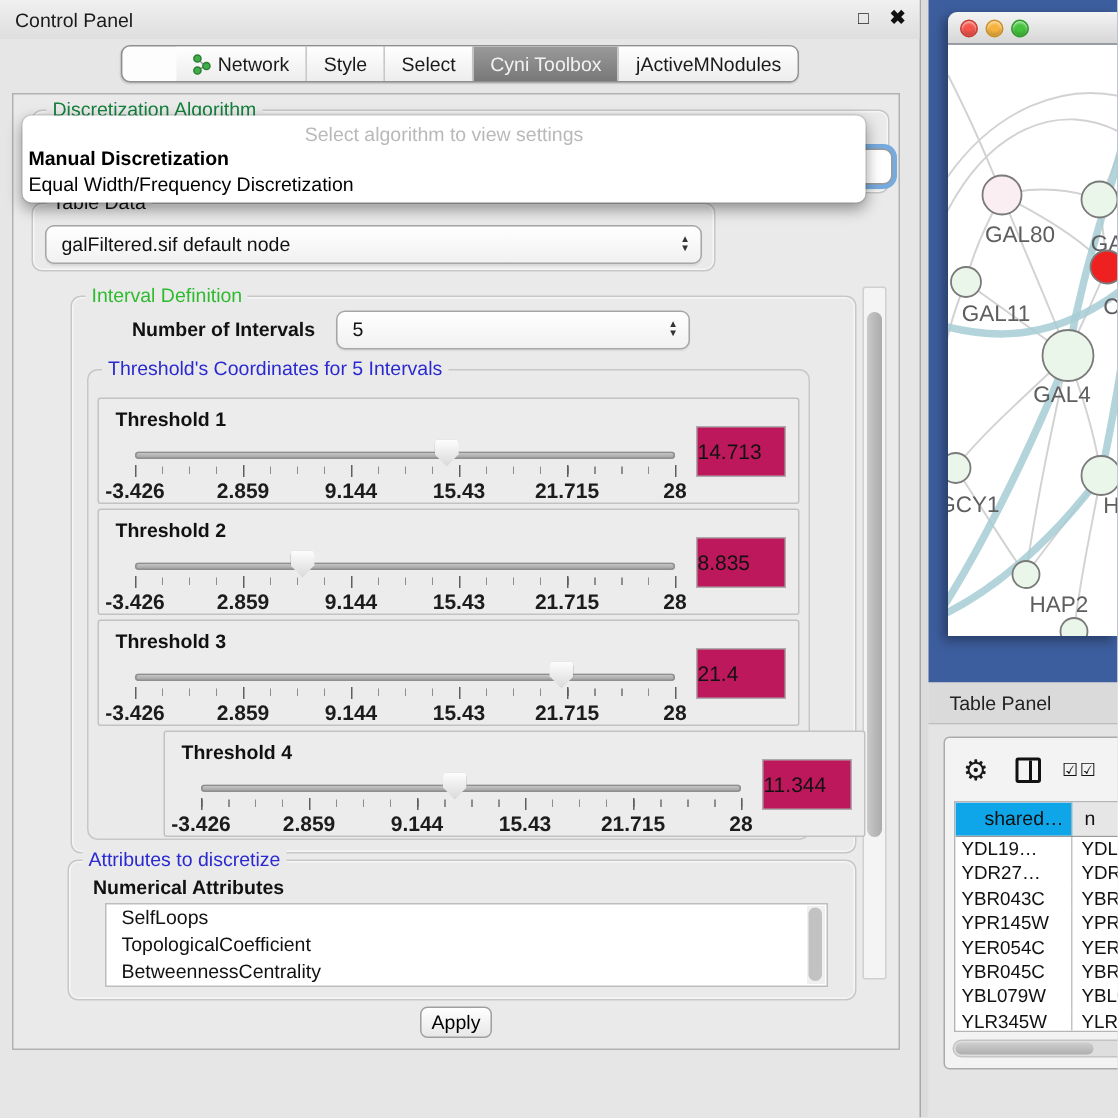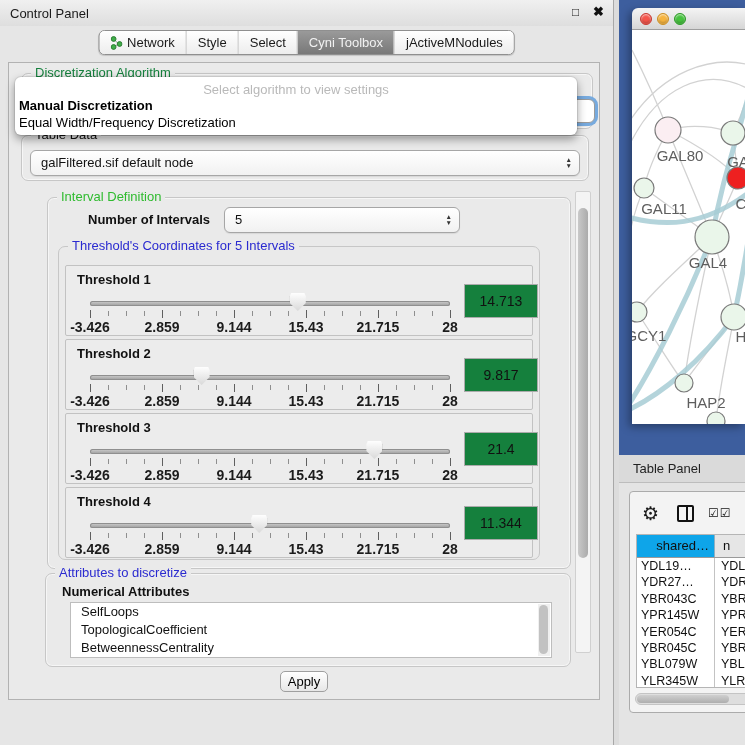--- a/index.html
+++ b/index.html
@@ -6,37 +6,37 @@
   html,body { width:745px; height:745px; overflow:hidden; }
   body { font-family:"Liberation Sans", sans-serif; background:#dcdcdc; position:relative; font-size:13px; color:#111; }
 
   
   .control-panel { position:absolute; left:0; top:0; width:614px; height:745px; background:#e6e6e6; border-right:1px solid #a8a8a8; }
   .cp-titlebar { position:absolute; left:0; top:0; width:100%; height:26px; background:linear-gradient(#f0f0f0,#dedede); }
   .cp-title { position:absolute; left:10px; top:6px; font-size:13px; color:#1a1a1a; }
   .float-icon { position:absolute; left:572px; top:5px; width:14px; height:14px; font-size:12px; color:#222; cursor:default; }
   .close-icon { position:absolute; left:593px; top:4px; font-size:13px; font-weight:bold; color:#111; cursor:default; }
 
-  .seg { display:inline-flex; border:1px solid #8f8f8f; border-radius:6px; overflow:hidden; background:#fdfdfd; box-shadow:0 1px 1px rgba(0,0,0,.15); }
+  .seg { display:inline-flex; border:1px solid #8f8f8f; border-radius:6px; overflow:hidden; background:#fdfdfd; box-shadow:0 1px 1px rgba(0,0,0,.15);padding-left:36px; }
   .seg .seg-item { padding:4px 11px; font-size:13px; color:#1a1a1a; background:linear-gradient(#ffffff,#ededed); border-left:1px solid #c4c4c4; display:flex; align-items:center; gap:5px; white-space:nowrap; cursor:default; }
   .seg .seg-item:first-child { border-left:none; }
   .seg .seg-item.active { background:linear-gradient(#9a9a9a,#787878); color:#f2f2f2; }
   .top-tabs { position:absolute; top:30px; left:50%; transform:translateX(-50%); }
 
   .content-frame { position:absolute; left:8px; top:62px; width:592px; height:638px; background:#eaeaea; border:1px solid #b2b2b2; }
 
   
   .group { position:absolute; border:1px solid #c7c7c7; border-radius:7px; box-shadow:inset 0 0 0 1px rgba(255,255,255,.55); }
   .legend { position:absolute; top:-9px; left:9px; background:#eaeaea; padding:0 4px; font-size:13px; white-space:nowrap; }
   .legend.gray { color:#15803d; }
   .legend.green { color:#2fbb2f; }
   .legend.blue { color:#2a2ad0; }
 
   .g-discretize { left:12px; top:10px; width:572px; height:56px; }
-  .g-tabledata  { left:12px; top:72px; width:568px; height:46px; }
+  .g-tabledata  { left:12px; top:72px; width:456px; height:46px; }
 
   .combo { position:absolute; background:linear-gradient(#ffffff,#f1f1f1); border:1px solid #a6a6a6; border-radius:6px; height:26px; line-height:24px; padding-left:10px; font-size:13px; color:#111; box-shadow:0 1px 1px rgba(0,0,0,.08); cursor:default; }
   .stepper { position:absolute; right:7px; top:0; height:100%; display:flex; flex-direction:column; justify-content:center; line-height:6px; font-size:6.5px; color:#333; text-align:center; }
 
   .focus-sliver { position:absolute; left:556px; top:36px; width:30px; height:24px; border-radius:6px; background:#fff; border:1px solid #9a9a9a; box-shadow:0 0 0 3px #77aade; z-index:4; }
 
   .popup { position:absolute; left:6px; top:14px; width:562px; height:58px; background:#fff; border-radius:6px; box-shadow:0 4px 10px rgba(0,0,0,.4), 0 0 0 1px rgba(0,0,0,.08); z-index:10; overflow:hidden; }
   .popup .hint { text-align:center; color:#b9b9b9; font-size:13px; padding-top:5px; }
   .popup .opt { padding:1px 4px; font-size:13px; color:#000; cursor:default; }
   .popup .opt.sel { font-weight:bold; }
@@ -51,21 +51,21 @@
   .g-thresholds { position:absolute; left:10px; top:48px; width:482px; height:314px; border:1px solid #c7c7c7; border-radius:7px; }
 
   .threshold-panel { position:absolute; left:6px; width:468px; height:71px; background:#ececec; border:1px solid #c2c2c2; border-radius:2px; }
   .th-label { position:absolute; left:11px; top:6px; font-weight:bold; font-size:13px; }
   .slider { position:absolute; left:0; top:0; width:100%; height:100%; }
   .track { position:absolute; left:24px; top:35px; width:360px; height:5px; border-radius:3px; background:linear-gradient(#cfcfcf,#9b9b9b); box-shadow:inset 0 0 0 1px #8f8f8f; }
   .ticks { position:absolute; left:24px; top:45px; width:361px; height:5px; background:repeating-linear-gradient(to right,#8e8e8e 0 1px,transparent 1px 18px); }
   .majortick { position:absolute; top:44px; width:1px; height:8px; background:#5f5f5f; }
   .tick-label { position:absolute; top:53px; transform:translateX(-50%); font-size:14px; font-weight:bold; color:#1c1c1c; white-space:nowrap; }
   .thumb-marker { position:absolute; top:27px; width:16px; height:18px; background:linear-gradient(#fefefe,#d9d9d9); clip-path:polygon(8% 0,92% 0,100% 18%,100% 55%,50% 100%,0 55%,0 18%); filter:drop-shadow(0 0 1px #787878); }
-  .value-box { position:absolute; left:398px; top:18px; width:74px; height:34px; background:#15803d; border:1px solid #ababab; font-size:14px; text-align:center; line-height:32px; }
+  .value-box { position:absolute; left:398px; top:18px; width:60px; height:34px; background:#be185d; border:1px solid #ababab; font-size:14px; line-height:32px; }
 
   .g-attributes { left:36px; top:510px; width:526px; height:94px; }
   .attr-title { position:absolute; left:16px; top:10px; font-weight:bold; font-size:13px; }
   .attr-list { position:absolute; left:24px; top:28px; width:482px; height:56px; background:#fff; border:1px solid #bdbdbd; overflow:hidden; }
   .attr-item { height:18px; line-height:18px; padding-left:10px; font-size:13px; cursor:default; }
   .attr-scroll { position:absolute; right:1px; top:1px; width:12px; height:calc(100% - 2px); background:#f0f0f0; }
   .attr-scroll .thumb { position:absolute; left:1px; top:1px; width:9px; height:95%; border-radius:5px; background:#c2c2c2; }
 
   .apply-btn { position:absolute; left:50%; transform:translateX(-50%); top:608px; width:48px; height:21px; background:linear-gradient(#ffffff,#e7e7e7); border:1px solid #9f9f9f; border-radius:5px; font-size:13px; text-align:center; line-height:19px; cursor:default; }
 
@@ -214,21 +214,21 @@
                 <span class="tick-label" style="left: 96px;">2.859</span>
                 <div class="majortick" style="left: 168px;"></div>
                 <span class="tick-label" style="left: 168px;">9.144</span>
                 <div class="majortick" style="left: 240px;"></div>
                 <span class="tick-label" style="left: 240px;">15.43</span>
                 <div class="majortick" style="left: 312px;"></div>
                 <span class="tick-label" style="left: 312px;">21.715</span>
                 <div class="majortick" style="left: 384px;"></div>
                 <span class="tick-label" style="left: 384px;">28</span>
               </div>
-    <div class="value-box">9.817</div>
+    <div class="value-box">8.835</div>
   </div>
 
   <div class="threshold-panel" style="top: 166px;">
     <div class="th-label">Threshold 3</div>
     <div class="slider">
       <div class="track"></div>
       <div class="ticks"></div>
       <div class="thumb-marker" style="left: 300.394px;"></div>
     <div class="majortick" style="left: 24px;"></div>
                 <span class="tick-label" style="left: 24px;">-3.426</span>
@@ -239,21 +239,21 @@
                 <div class="majortick" style="left: 240px;"></div>
                 <span class="tick-label" style="left: 240px;">15.43</span>
                 <div class="majortick" style="left: 312px;"></div>
                 <span class="tick-label" style="left: 312px;">21.715</span>
                 <div class="majortick" style="left: 384px;"></div>
                 <span class="tick-label" style="left: 384px;">28</span>
               </div>
     <div class="value-box">21.4</div>
   </div>
 
-  <div class="threshold-panel" style="top: 240px;">
+  <div class="threshold-panel" style="top: 240px; margin-left: 44px;">
     <div class="th-label">Threshold 4</div>
     <div class="slider">
       <div class="track"></div>
       <div class="ticks"></div>
       <div class="thumb-marker" style="left: 185.197px;"></div>
     <div class="majortick" style="left: 24px;"></div>
                 <span class="tick-label" style="left: 24px;">-3.426</span>
                 <div class="majortick" style="left: 96px;"></div>
                 <span class="tick-label" style="left: 96px;">2.859</span>
                 <div class="majortick" style="left: 168px;"></div>

